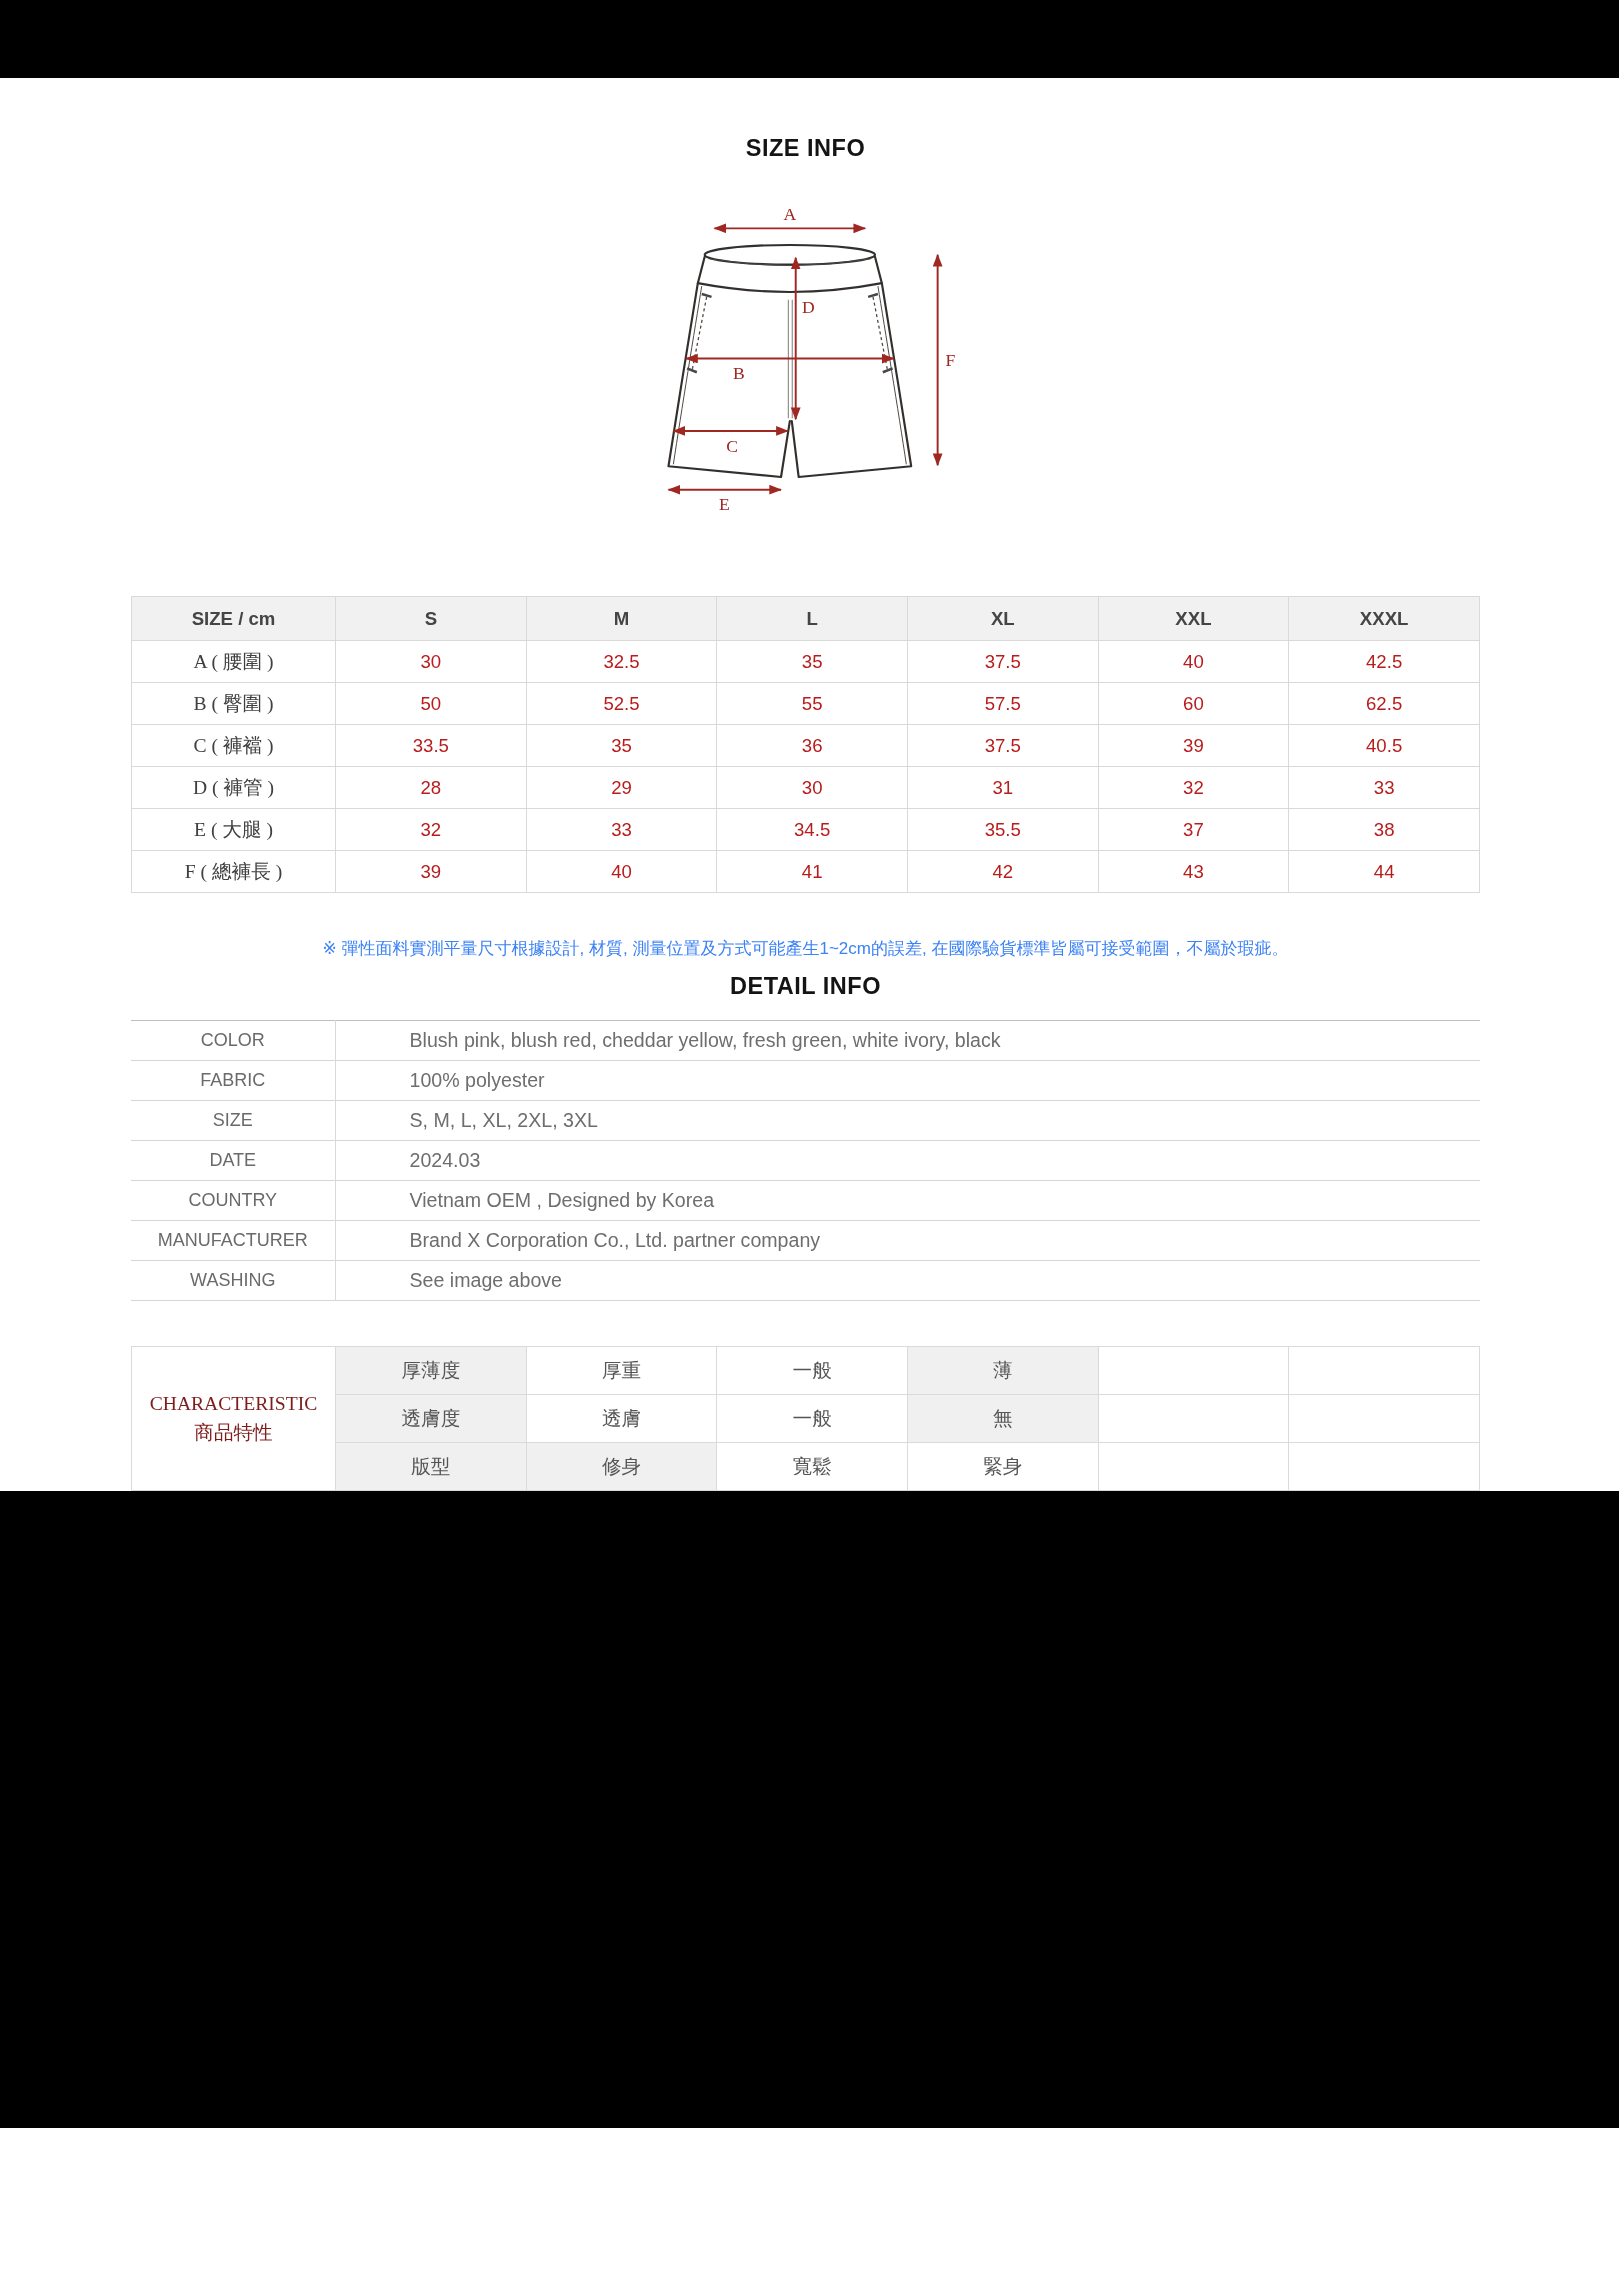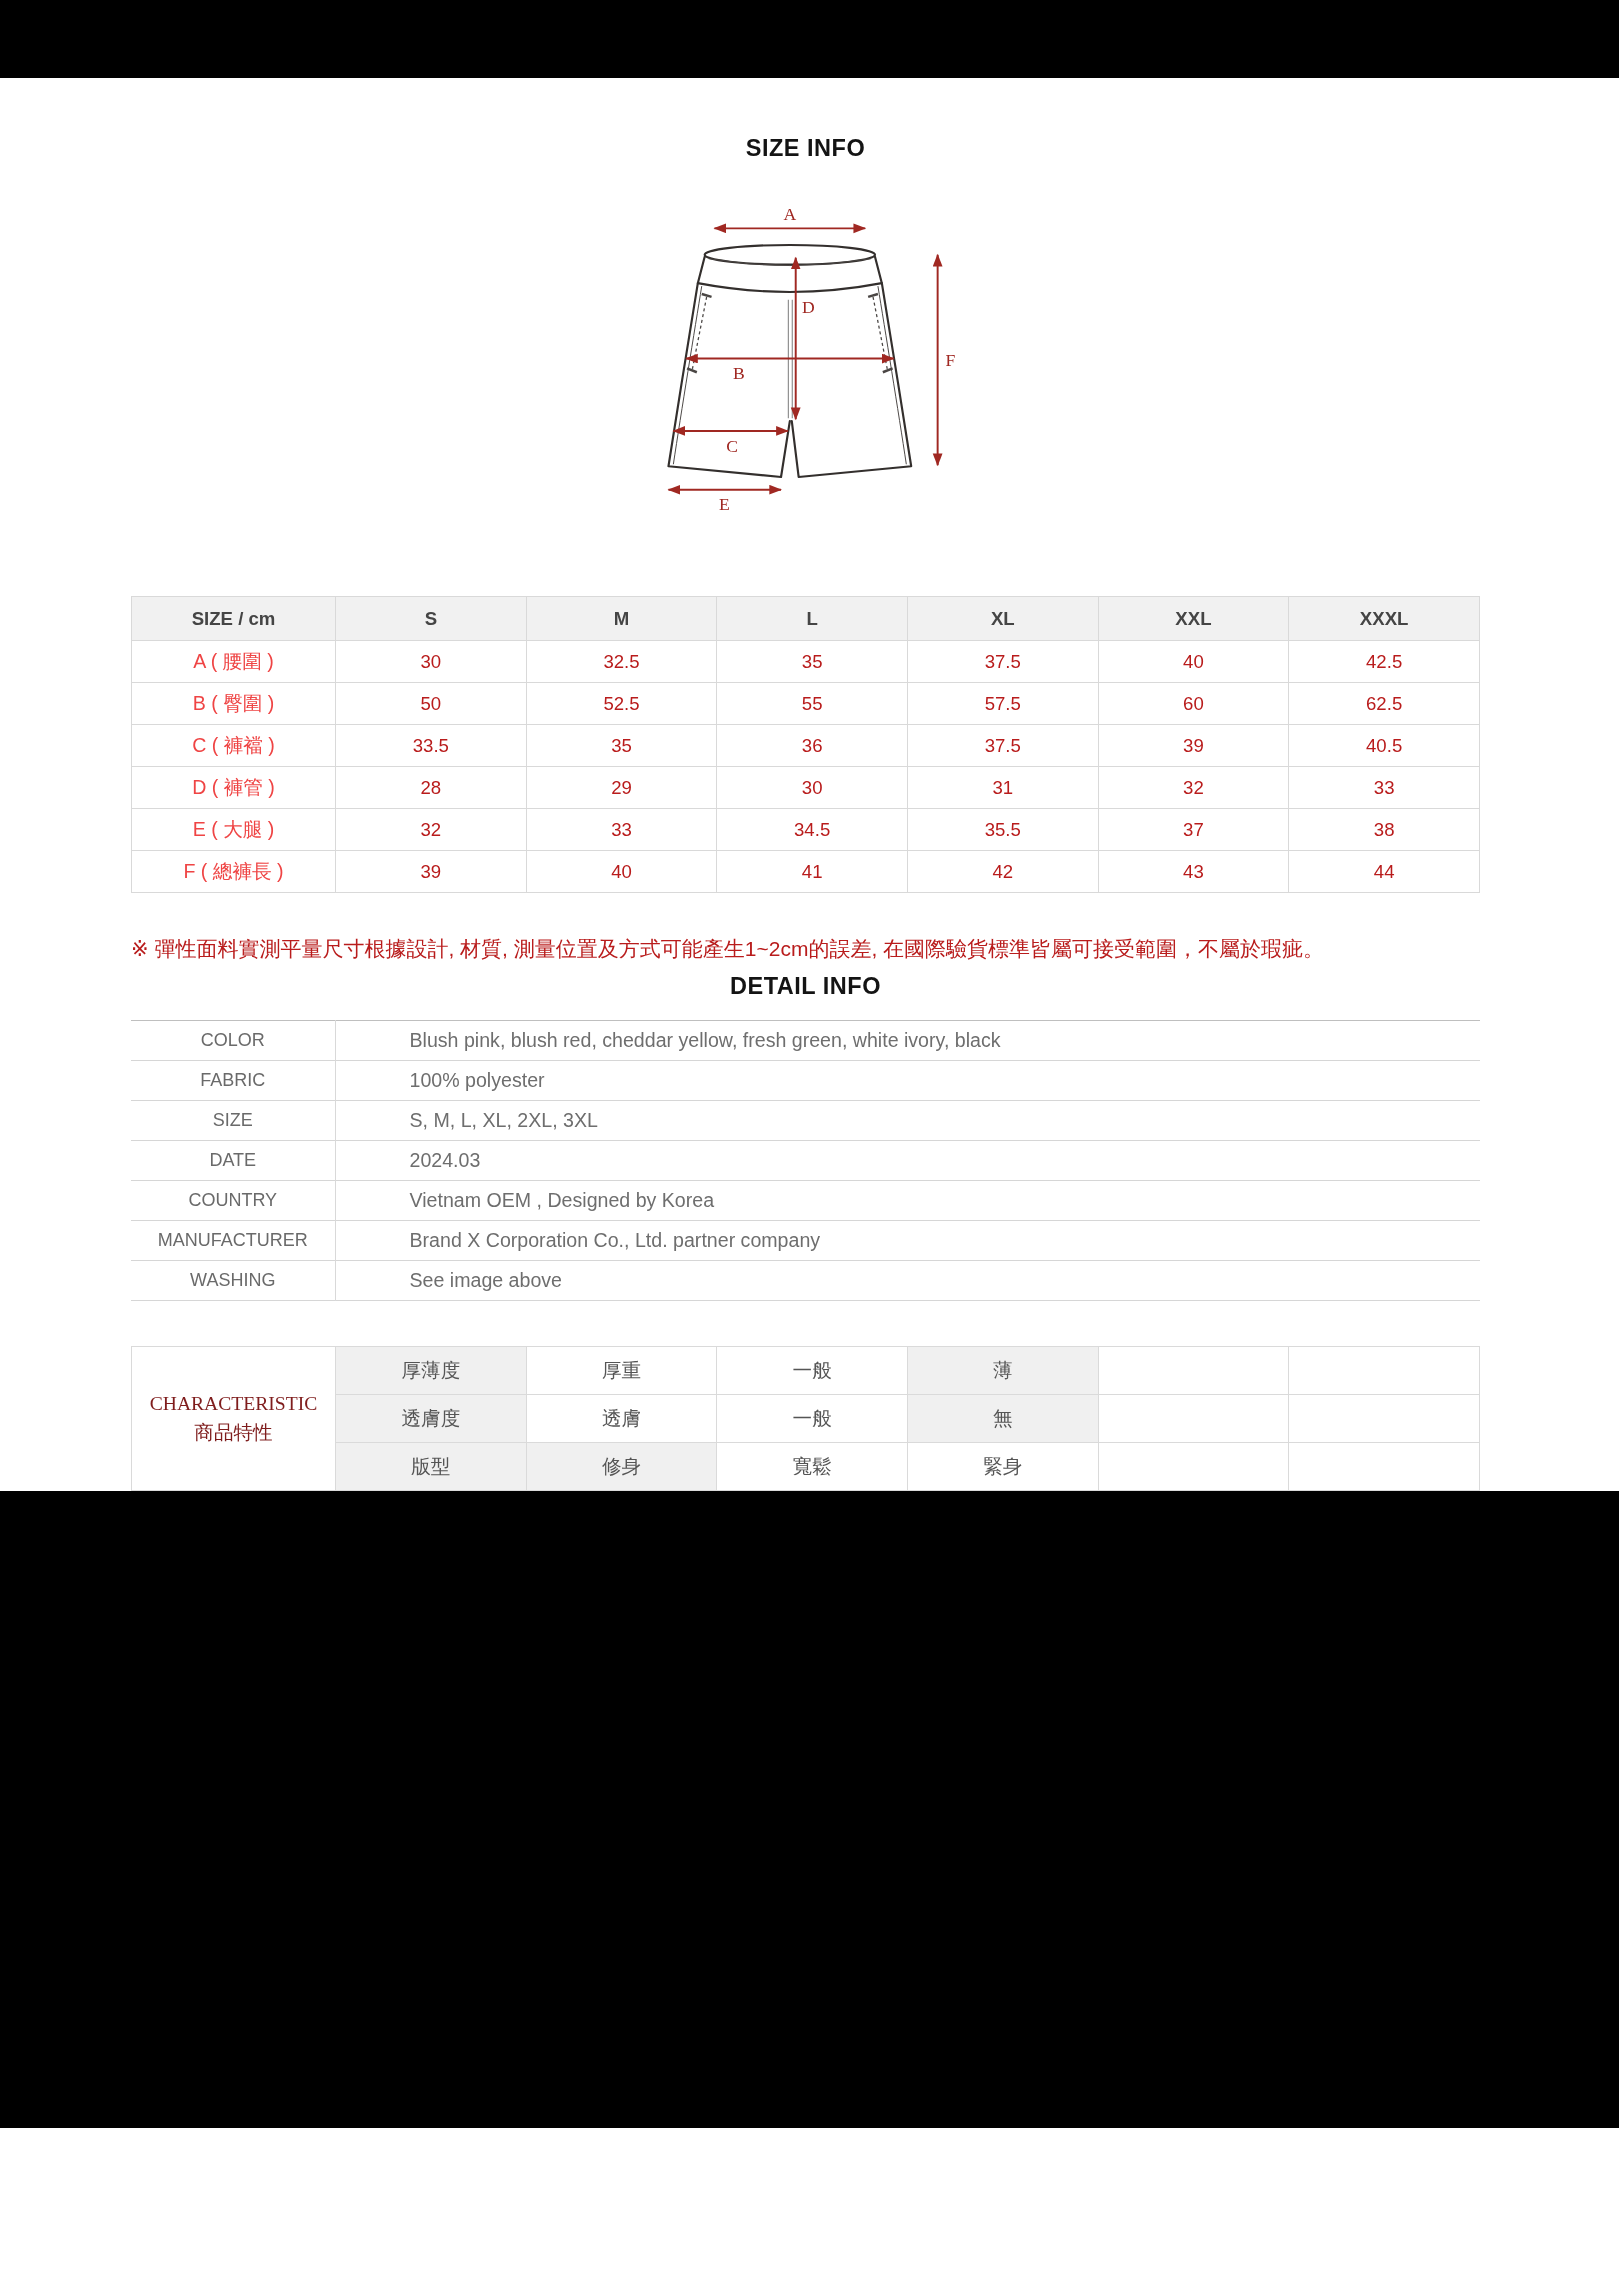--- a/index.html
+++ b/index.html
@@ -20,25 +20,25 @@
   .diagram-wrap svg { display:inline-block; }
   .measure-label { font-family:"Liberation Serif","DejaVu Serif",serif; font-size:18px; }
 
   table { border-collapse:collapse; table-layout:fixed; width:1349px; }
 
   
   .size-table { margin-top:74px; border:1px solid #d9d9d9; border-top:1px solid #cfcfcf; }
   .size-table th, .size-table td { border:1px solid #d9d9d9; text-align:center; }
   .size-table th { height:44px; background:#f1f1f1; color:#454545; font-size:18.6px; font-weight:bold; }
   .size-table td { height:42px; font-size:18.6px; color:#b91c1c; }
-  .size-table td.rowlabel { font-family:Liberation Sans, sans-serif;
-                            font-size:19.6px; color:#ef4444;margin-top:8px; }
-
-  
-  .note { margin-top:43px; font-size:21px; line-height:25.5px; color:#b91c1c; }
+  .size-table td.rowlabel { font-family:Liberation Serif, serif;
+                            font-size:19.6px; color:#404040;margin-top:8px; }
+
+  
+  .note { margin-top:43px; text-align:center; font-size:17px; line-height:25.5px; color:#3b82f6; }
 
   
   .detail-table { margin-top:17.6px; border-top:1px solid #bfbfbf; border-bottom:1px solid #c9c9c9; }
   .detail-table tr { border-bottom:1px solid #d6d6d6; }
   .detail-table td { height:40px; font-size:18.6px; color:#6e6e6e; }
   .detail-table td.dlabel { text-align:center; border-right:1px solid #d9d9d9; font-size:18px; color:#6a6a6a; }
   .detail-table td.dvalue { text-align:left; padding-left:74px; font-size:19.6px; }
 
   
   .char-table { margin-top:45px; border:1px solid #dadada; }

